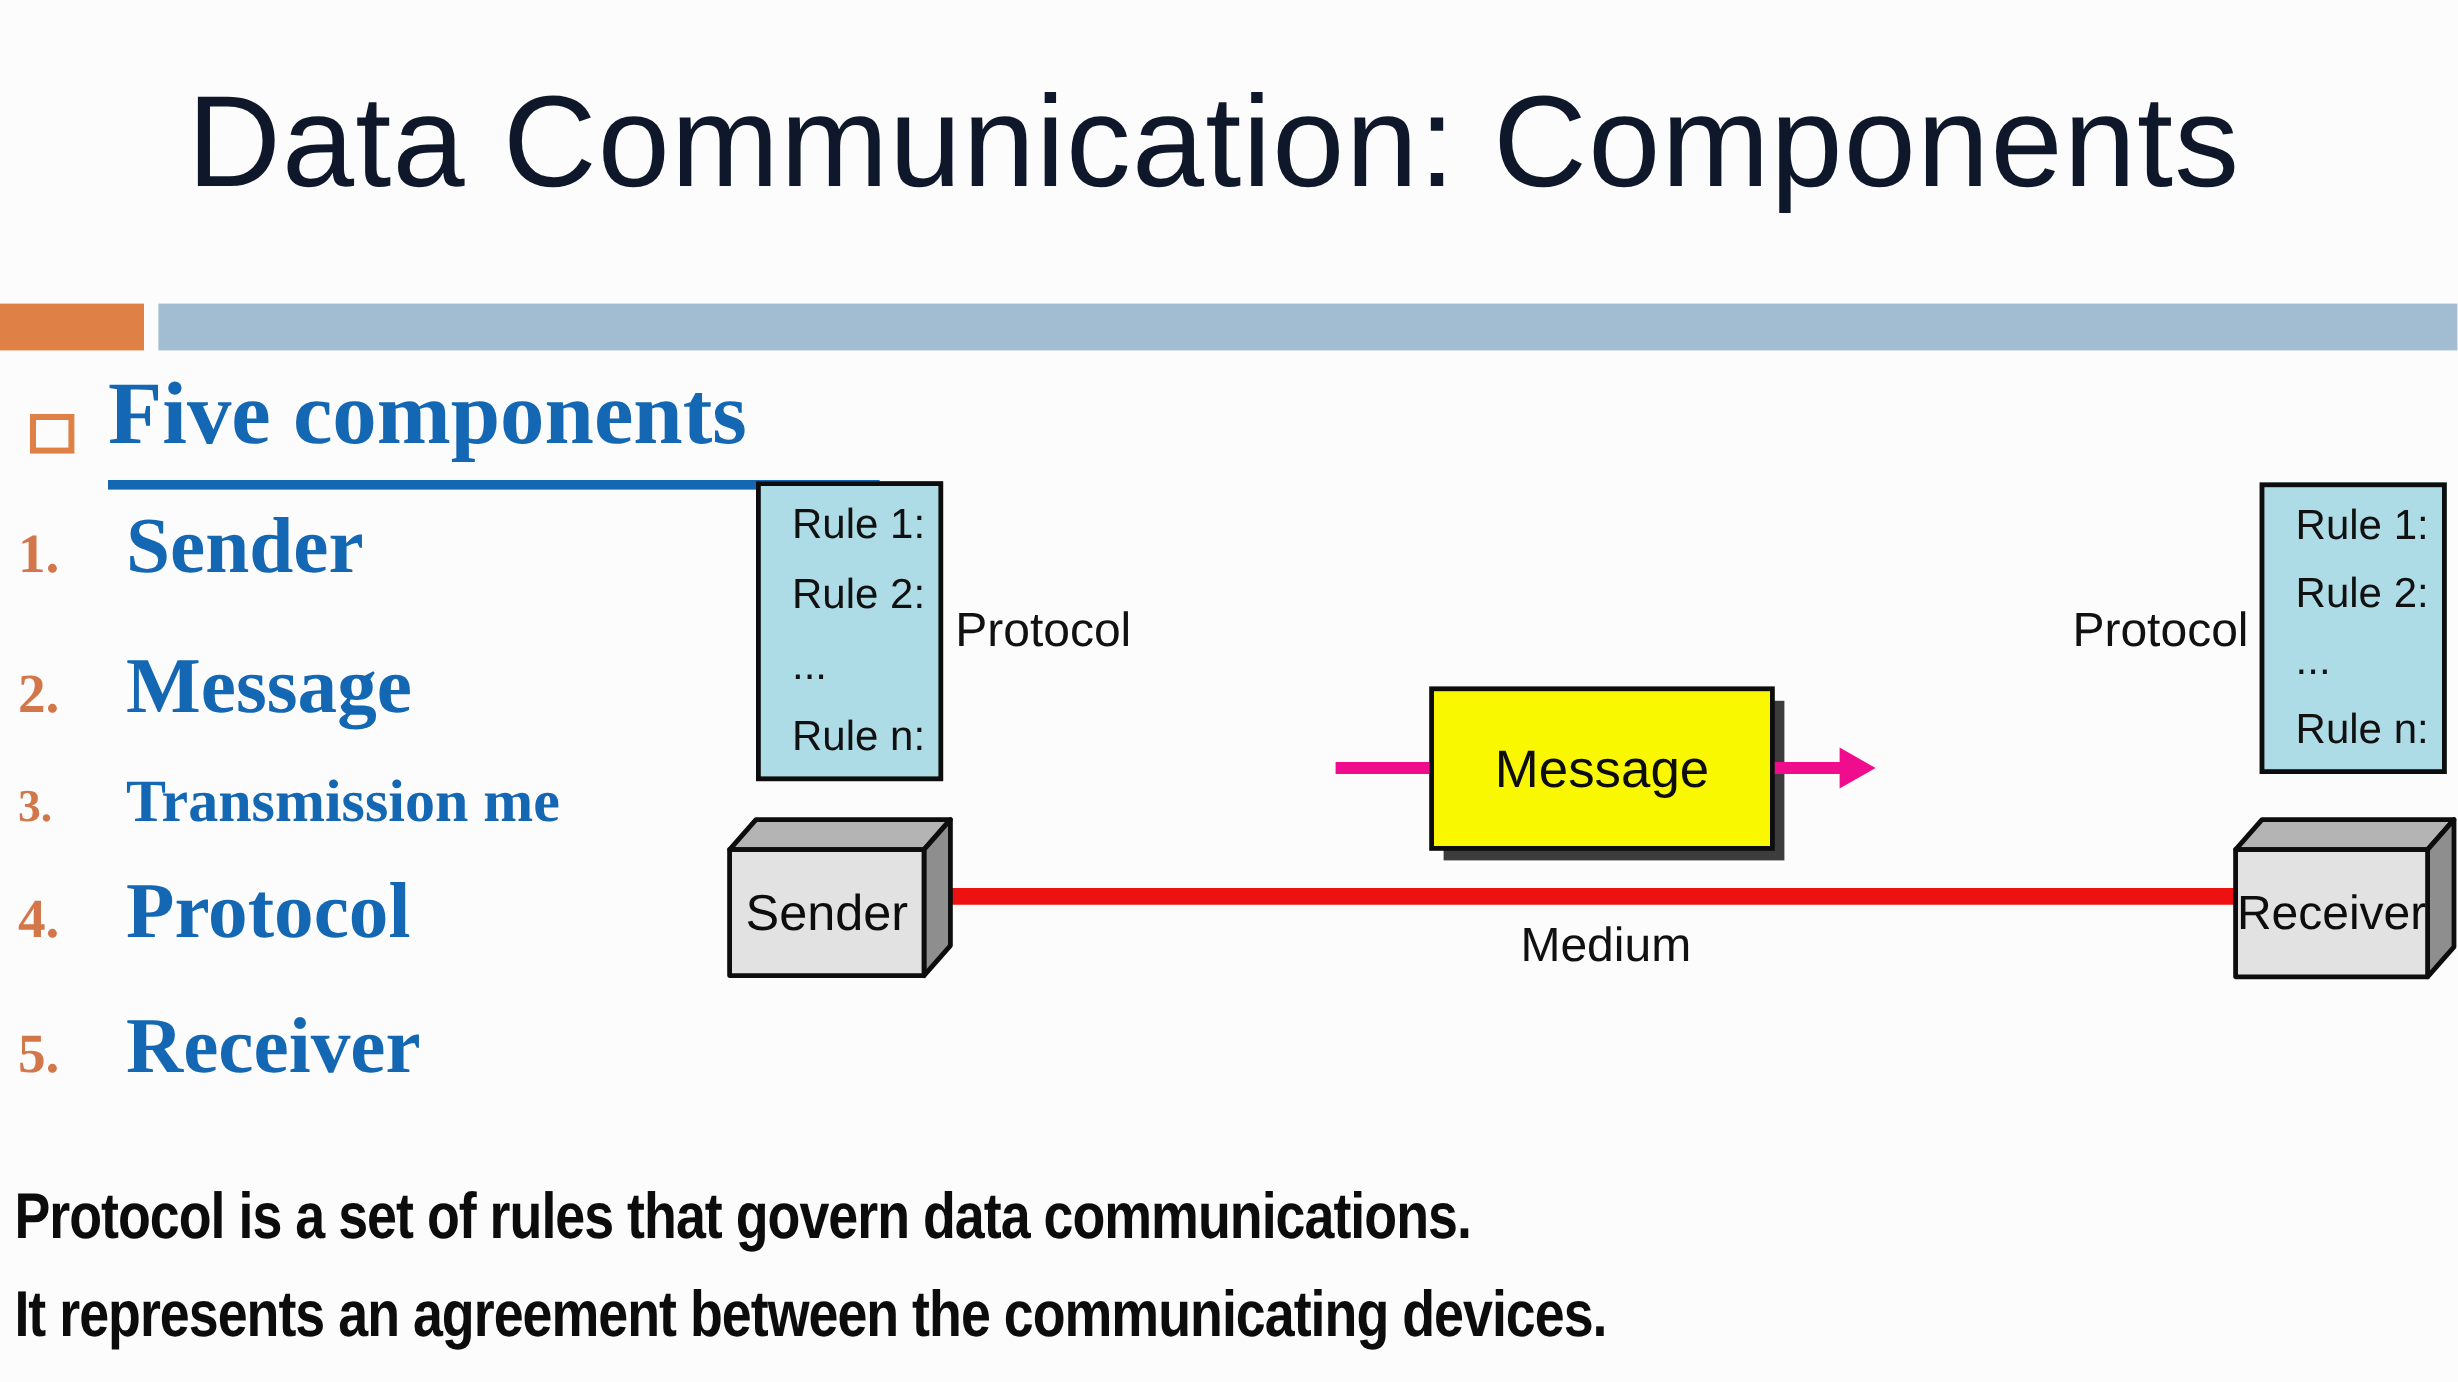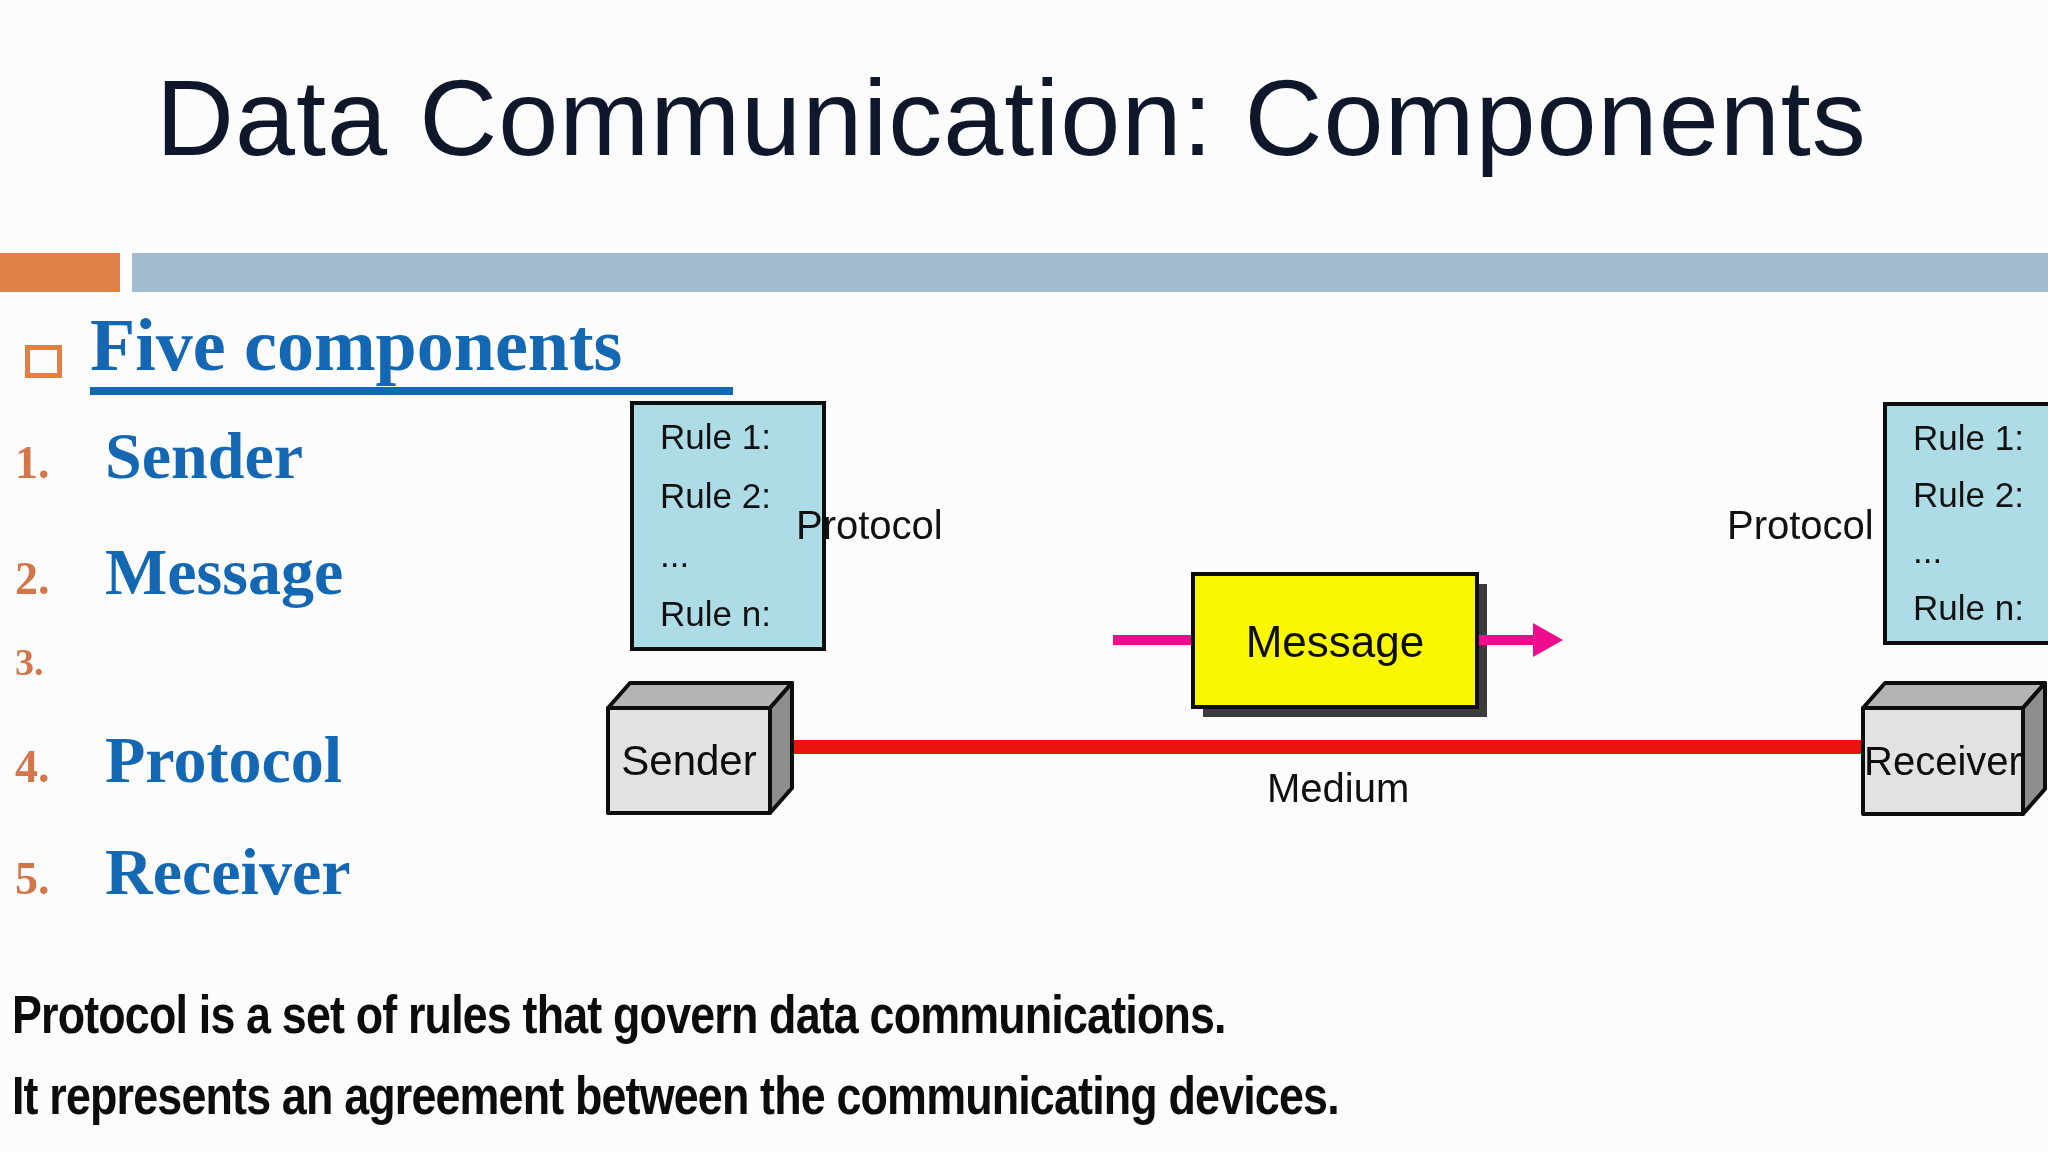--- a/index.html
+++ b/index.html
@@ -24,21 +24,21 @@
 
   
   .bullet-square{
     left:25px;top:345px;width:37px;height:33px;
     border:5px solid #df8146;box-sizing:border-box;background:transparent;
   }
   .list-heading{
     left:90px;top:308px;width:643px;
     font-family:"Liberation Serif",serif;font-weight:bold;
     font-size:74px;line-height:1.0;color:#1468b3;
-    padding-bottom:5px;border-bottom:8px solid #1468b3;
+    padding-bottom:18px;border-bottom:8px solid #1468b3;
     white-space:nowrap;
   }
   .list-row{
     left:15px;display:flex;align-items:baseline;white-space:nowrap;
   }
   .item-num{
     font-family:"Liberation Serif",serif;font-weight:bold;
     font-size:46px;color:#d3764a;width:90px;flex:0 0 90px;
   }
   .item-label{
@@ -47,21 +47,21 @@
   }
   .row-1{top:420px;} .row-2{top:536px;}
   .row-3{top:640px;} .row-4{top:724px;} .row-5{top:836px;}
   .row-3 .item-num{font-size:38px;}
   .row-3 .item-label{font-size:50px;}
 
   
   svg.diagram{left:0;top:0;width:2048px;height:1152px;pointer-events:none;}
 
   .rule-box{
-    width:196px;box-sizing:border-box;
+    width:156px;box-sizing:border-box;
     background:#aedce6;border:4px solid #0d0d0d;
     display:flex;flex-direction:column;justify-content:space-between;
     padding:14px 0 16px 26px;
     font-size:35px;line-height:1;color:#111;
     z-index:3;
   }
   .rule-box-left{left:630px;top:401px;height:250px;}
   .rule-box-right{left:1883px;top:402px;height:243px;}
   .rule-line{white-space:nowrap;}
 
@@ -100,20 +100,21 @@
 <div class="abs list-row row-1">
   <span class="item-num">1.</span>
   <span class="item-label">Sender</span>
 </div>
 <div class="abs list-row row-2">
   <span class="item-num">2.</span>
   <span class="item-label">Message</span>
 </div>
 <div class="abs list-row row-3">
   <span class="item-num">3.</span>
+  <span class="item-label">Transmission me</span>
 </div>
 <div class="abs list-row row-4">
   <span class="item-num">4.</span>
   <span class="item-label">Protocol</span>
 </div>
 <div class="abs list-row row-5">
   <span class="item-num">5.</span>
   <span class="item-label">Receiver</span>
 </div>
 

